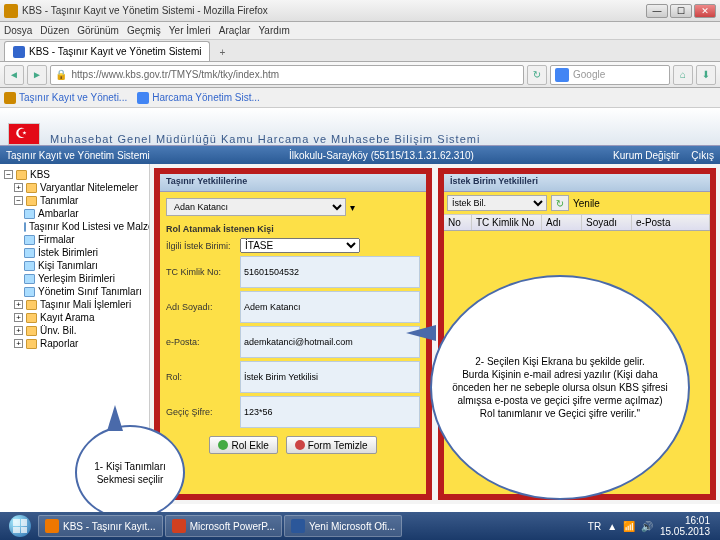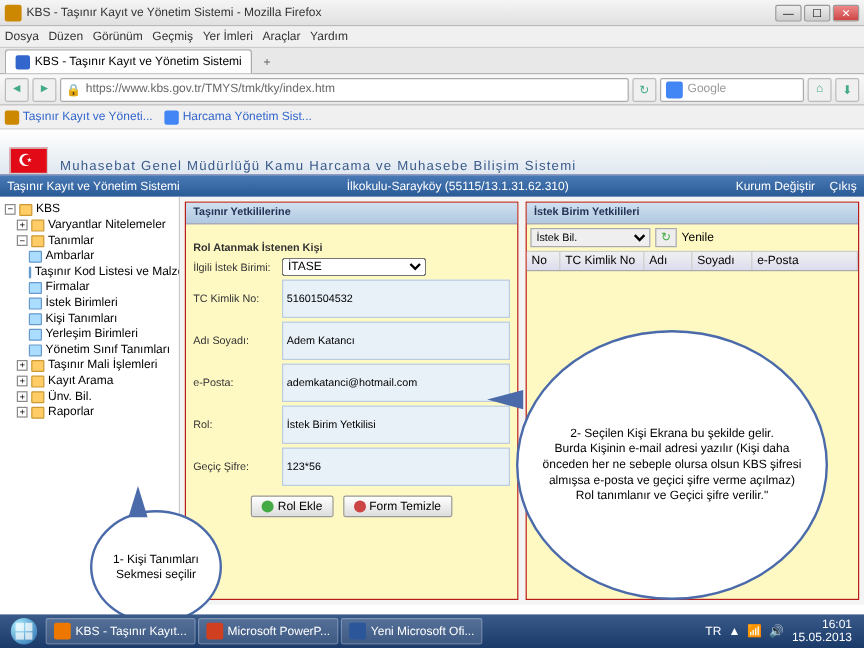--- a/index.html
+++ b/index.html
@@ -33,21 +33,21 @@
 .breadcrumb .left,.breadcrumb .mid,.breadcrumb .right{display:flex;gap:12px}
 .content{display:flex;height:340px}
 .tree{width:150px;background:#fff;border-right:1px solid #ccc;padding:4px;font-size:9px;overflow:hidden}
 .tnode{display:flex;align-items:center;gap:3px;padding:1px 0;white-space:nowrap}
 .tnode .exp{width:9px;height:9px;border:1px solid #888;display:flex;align-items:center;justify-content:center;font-size:8px;line-height:1}
 .tnode .ticon{width:11px;height:10px;background:#fc6;border:1px solid #c93;border-radius:1px}
 .tnode .ticon.leaf{background:#adf;border-color:#69c}
 .tnode.l1{padding-left:10px}
 .tnode.l2{padding-left:20px}
 .main{flex:1;display:flex;gap:6px;padding:4px;background:#f4f4f4}
-.panel{flex:1;background:#fef9c3;border:1px solid #b91c1c}
+.panel{flex:1;background:#fde047;border:6px solid #b91c1c}
 .panelheader{height:18px;background:linear-gradient(#d0e0f0,#b0c8e0);border-bottom:1px solid #99b;padding:2px 6px;font-size:9px;font-weight:bold;color:#235}
 .panelbody{padding:6px}
 .selectrow{display:flex;align-items:center;gap:4px}
 .selectrow select,.selectrow input{height:18px;border:1px solid #aaa;font-size:9px;padding:0 3px}
 .sectiontitle{font-size:9px;font-weight:bold;margin:8px 0 4px;color:#333}
 .formrow{display:flex;align-items:center;margin:3px 0;gap:4px}
 .formrow label{width:70px;font-size:9px;color:#333}
 .formrow .field{flex:1;height:32px;background:#e8f0f8;border:1px solid #bcd;font-size:9px;padding:1px 3px;display:flex;align-items:center}
 .btnrow{display:flex;gap:8px;margin-top:8px;justify-content:center}
 .btn{height:18px;padding:0 8px;border:1px solid #999;background:linear-gradient(#fff,#ddd);border-radius:2px;display:flex;align-items:center;gap:3px;font-size:9px}
@@ -214,20 +214,24 @@
         <span class="exp">+</span>
         <span class="ticon"></span>
         <span>Raporlar</span>
       </div>
   </div>
 
   <div class="main">
     <div class="panel">
       <div class="panelheader">Taşınır Yetkililerine</div>
       <div class="panelbody">
+        <div class="selectrow">
+          <select style="width:180px"><option>Adan Katancı</option></select>
+          <span>▾</span>
+        </div>
         <div class="sectiontitle">Rol Atanmak İstenen Kişi</div>
         <div class="formrow">
             <label>İlgili İstek Birimi:</label>
             <select style="width:120px"><option>İTASE</option></select>
           </div>
         <div class="formrow">
             <label>TC Kimlik No:</label>
             <div class="field">51601504532</div>
           </div>
         <div class="formrow">

